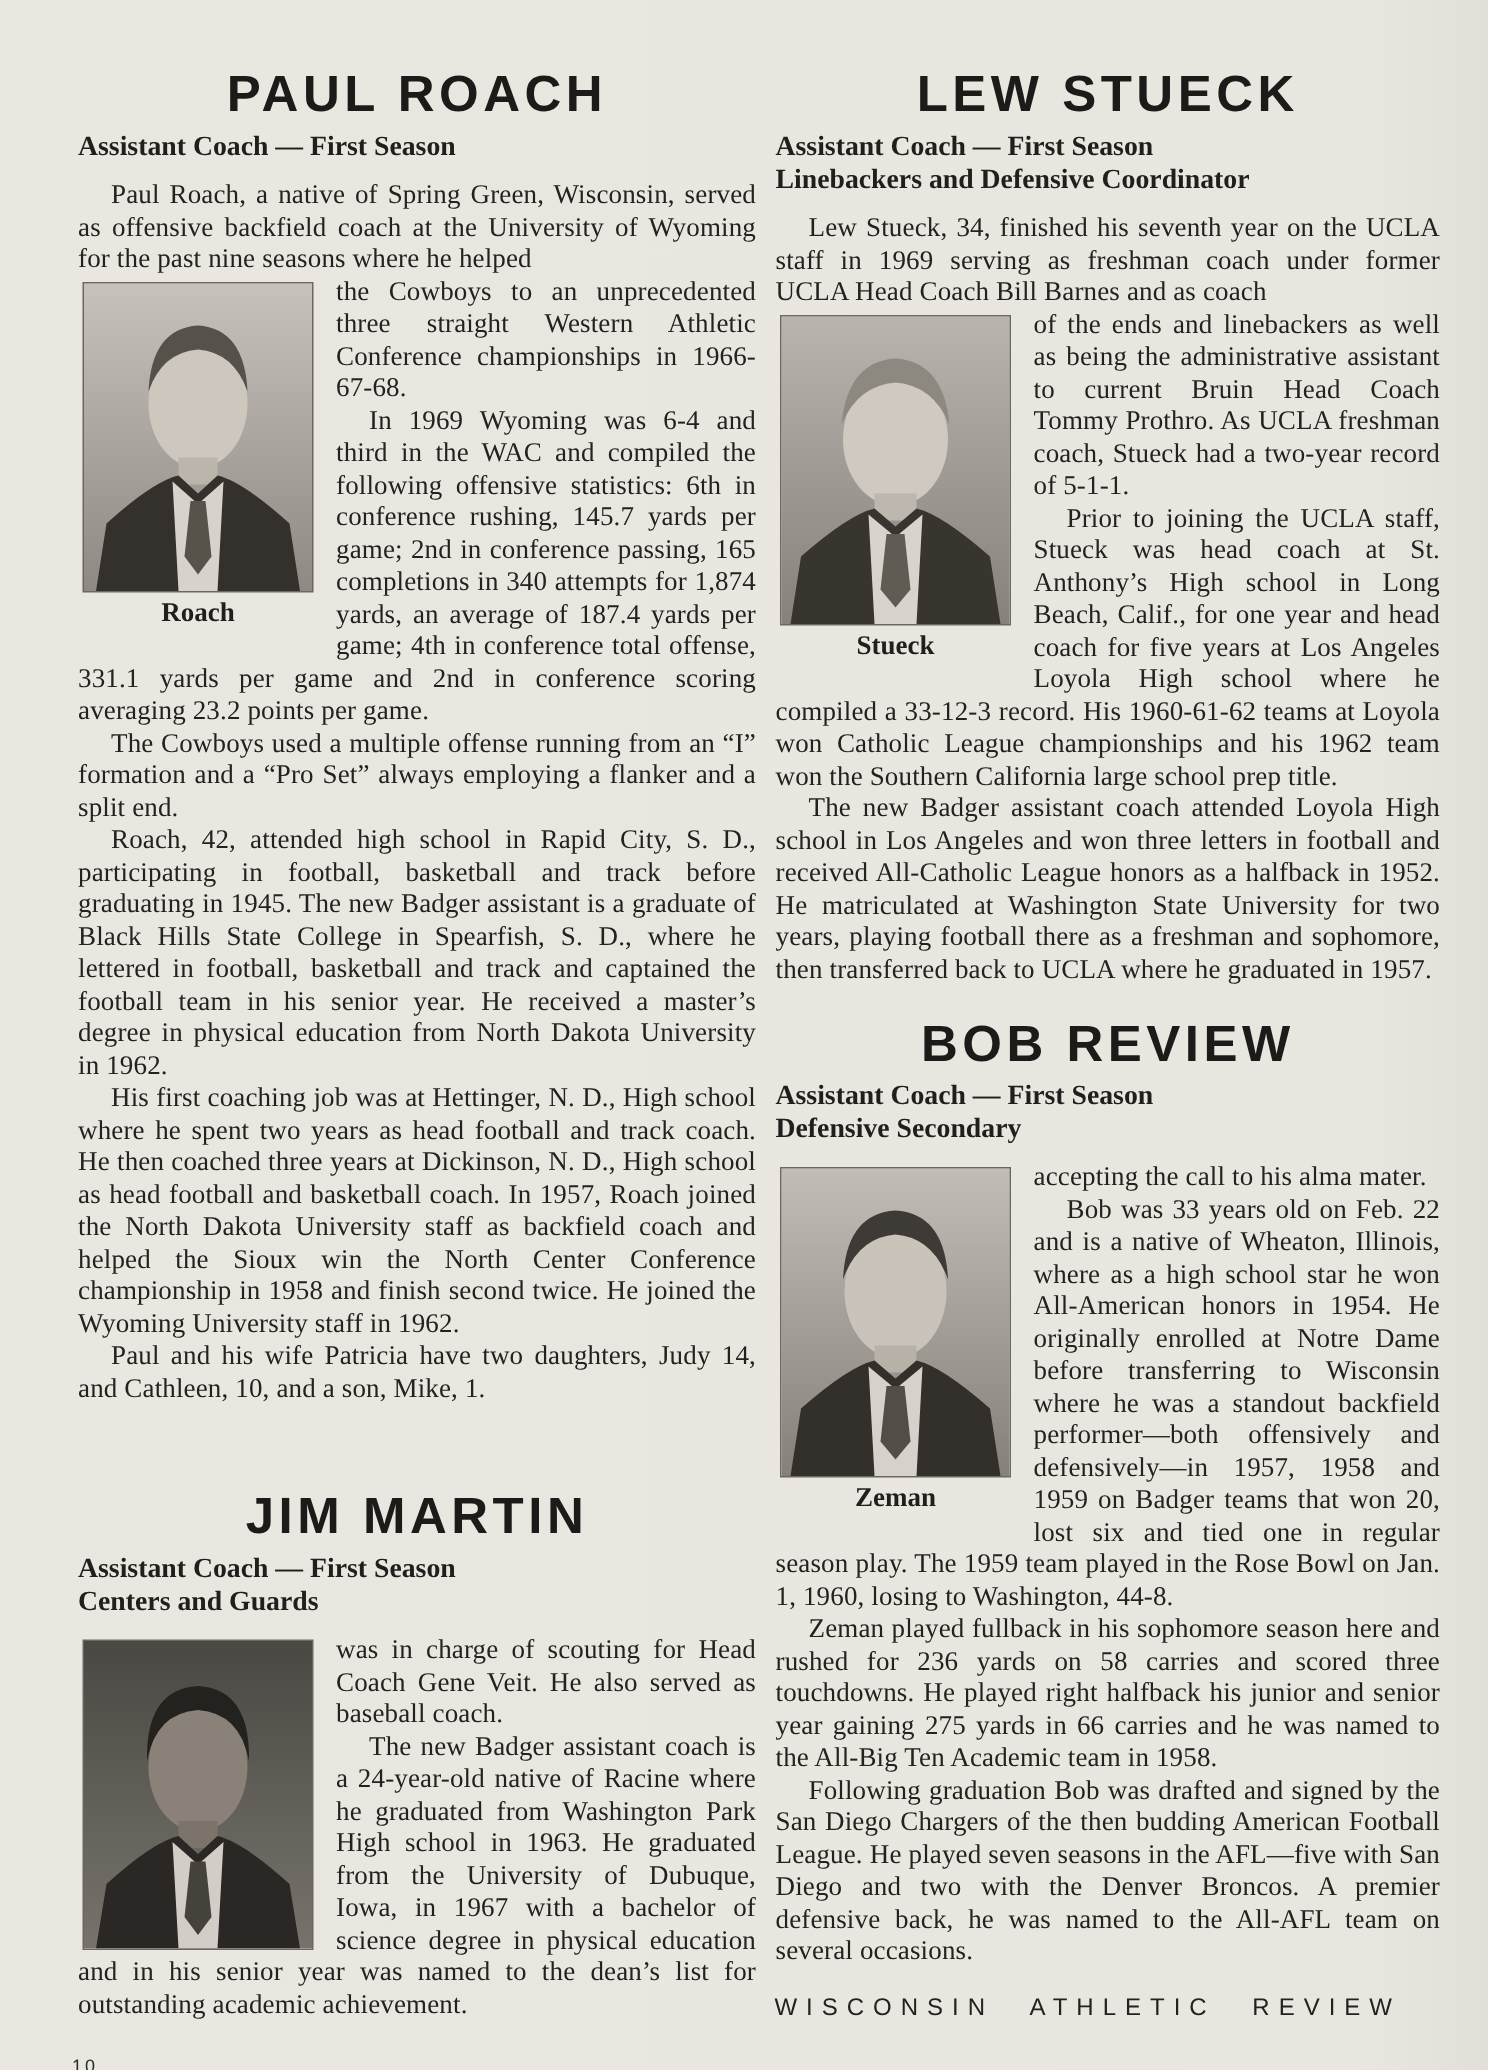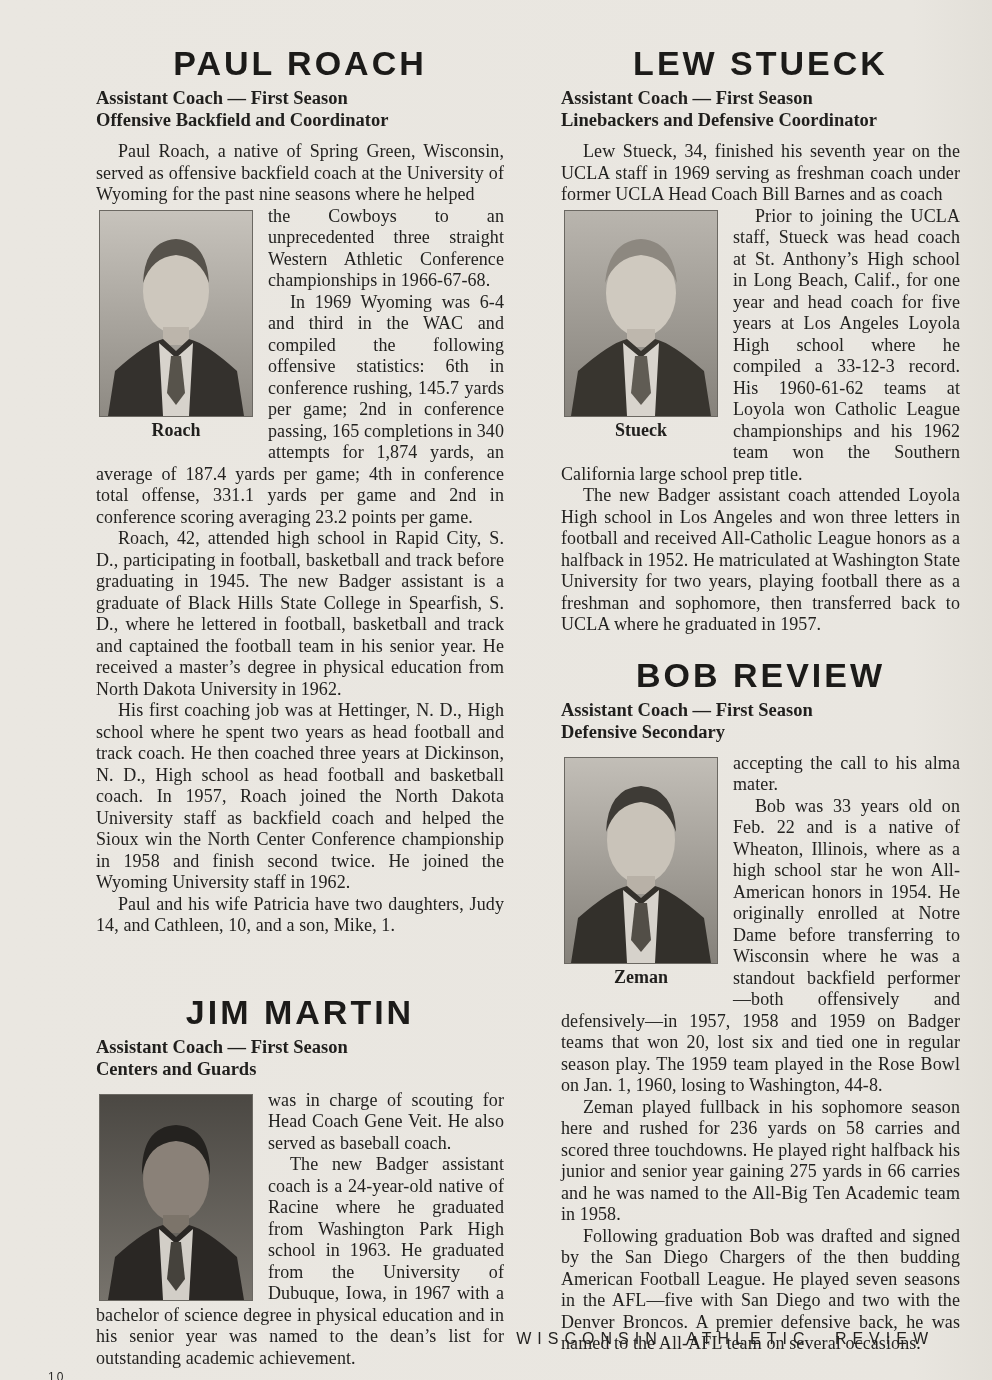--- a/index.html
+++ b/index.html
@@ -54,21 +54,21 @@
     display:block;
     width:152px;height:205px;
     outline:1px solid #6b6862;
   }
   figure.portrait figcaption{
     font-size:18px;
     font-weight:700;
     margin-top:4px;
     color:#201f1d;
   }
-  .section{overflow:visible;margin-left:44px;}
+  .section{overflow:visible;}
   .sec-martin{margin-top:56px;}
   .sec-zeman{margin-top:20px;}
   .clear{clear:both;}
   .footer-bar{
     position:absolute;
     left:0;top:1330px;width:992px;
     font-family:"Liberation Sans", sans-serif;
   }
   .page-number{
     position:absolute;left:48px;top:0;
@@ -84,21 +84,20 @@
 </head>
 <body>
 
 <div class="page">
 
   <div class="col col-left">
 
     <section class="section sec-roach">
       <h1 class="bio-title">PAUL ROACH</h1>
       <div class="subhead">Assistant Coach — First Season</div>
-      <div class="subhead">Offensive Backfield and Coordinator</div>
       <div class="bio-body">
         <p class="bio-p indent">Paul Roach, a native of Spring Green, Wisconsin, served as offensive backfield coach at the University of Wyoming for the past nine seasons where he helped</p>
         <figure class="portrait">
           <svg viewBox="0 0 152 205">
             <defs>
               <linearGradient id="bgRoach" x1="0" y1="0" x2="0" y2="1">
                 <stop offset="0" stop-color="#c7c3bc"></stop>
                   <stop offset="1" stop-color="#8e8a83"></stop>
               </linearGradient>
             </defs>
@@ -107,20 +106,21 @@
             <path d="M43,72 Q45,30 76,28 Q107,30 109,72 Q100,46 76,44 Q52,46 43,72 Z" fill="#56524b"></path>
             <rect x="63" y="116" width="26" height="18" fill="#bcb5ab"></rect>
             <path d="M8,205 L15,160 Q46,132 63,128 L76,140 L89,128 Q106,132 137,160 L144,205 Z" fill="#34312d"></path>
             <path d="M59,132 L76,147 L93,132 L89,205 L63,205 Z" fill="#d7d3cc"></path>
             <path d="M71,145 L81,145 L85,182 L76,194 L67,182 Z" fill="#57534b"></path>
           </svg>
           <figcaption>Roach</figcaption>
         </figure>
         <p class="bio-p noindent">the Cowboys to an unprecedented three straight Western Athletic Conference championships in 1966-67-68.</p>
         <p class="bio-p indent">In 1969 Wyoming was 6-4 and third in the WAC and compiled the following offensive statistics: 6th in conference rushing, 145.7 yards per game; 2nd in conference passing, 165 completions in 340 attempts for 1,874 yards, an average of 187.4 yards per game; 4th in conference total offense, 331.1 yards per game and 2nd in conference scoring averaging 23.2 points per game.</p>
+        <p class="bio-p indent">The Cowboys used a multiple offense running from an “I” formation and a “Pro Set” always employing a flanker and a split end.</p>
         <p class="bio-p indent">Roach, 42, attended high school in Rapid City, S. D., participating in football, basketball and track before graduating in 1945. The new Badger assistant is a graduate of Black Hills State College in Spearfish, S. D., where he lettered in football, basketball and track and captained the football team in his senior year. He received a master’s degree in physical education from North Dakota University in 1962.</p>
         <p class="bio-p indent">His first coaching job was at Hettinger, N. D., High school where he spent two years as head football and track coach. He then coached three years at Dickinson, N. D., High school as head football and basketball coach. In 1957, Roach joined the North Dakota University staff as backfield coach and helped the Sioux win the North Center Conference championship in 1958 and finish second twice. He joined the Wyoming University staff in 1962.</p>
         <p class="bio-p indent">Paul and his wife Patricia have two daughters, Judy 14, and Cathleen, 10, and a son, Mike, 1.</p>
         <div class="clear"></div>
       </div>
     </section>
 
     <section class="section sec-martin">
       <h1 class="bio-title">JIM MARTIN</h1>
       <div class="subhead">Assistant Coach — First Season</div>
@@ -172,20 +172,21 @@
             <rect width="152" height="205" fill="url(#bgStueck)"></rect>
             <ellipse cx="76" cy="82" rx="35" ry="44" fill="#cfc9bf"></ellipse>
             <path d="M40,72 Q44,30 76,28 Q108,30 112,72 Q101,46 76,44 Q51,46 40,72 Z" fill="#8d8880"></path>
             <rect x="62" y="118" width="28" height="18" fill="#beb7ad"></rect>
             <path d="M6,205 L13,160 Q45,132 62,128 L76,140 L90,128 Q107,132 139,160 L146,205 Z" fill="#38352f"></path>
             <path d="M58,132 L76,147 L94,132 L90,205 L62,205 Z" fill="#d8d4cd"></path>
             <path d="M70,145 L82,145 L86,182 L76,194 L66,182 Z" fill="#605c54"></path>
           </svg>
           <figcaption>Stueck</figcaption>
         </figure>
+        <p class="bio-p noindent">of the ends and linebackers as well as being the administrative assistant to current Bruin Head Coach Tommy Prothro. As UCLA freshman coach, Stueck had a two-year record of 5-1-1.</p>
         <p class="bio-p indent">Prior to joining the UCLA staff, Stueck was head coach at St. Anthony’s High school in Long Beach, Calif., for one year and head coach for five years at Los Angeles Loyola High school where he compiled a 33-12-3 record. His 1960-61-62 teams at Loyola won Catholic League championships and his 1962 team won the Southern California large school prep title.</p>
         <p class="bio-p indent">The new Badger assistant coach attended Loyola High school in Los Angeles and won three letters in football and received All-Catholic League honors as a halfback in 1952. He matriculated at Washington State University for two years, playing football there as a freshman and sophomore, then transferred back to UCLA where he graduated in 1957.</p>
         <div class="clear"></div>
       </div>
     </section>
 
     <section class="section sec-zeman">
       <h1 class="bio-title">BOB REVIEW</h1>
       <div class="subhead">Assistant Coach — First Season</div>
       <div class="subhead">Defensive Secondary</div>

